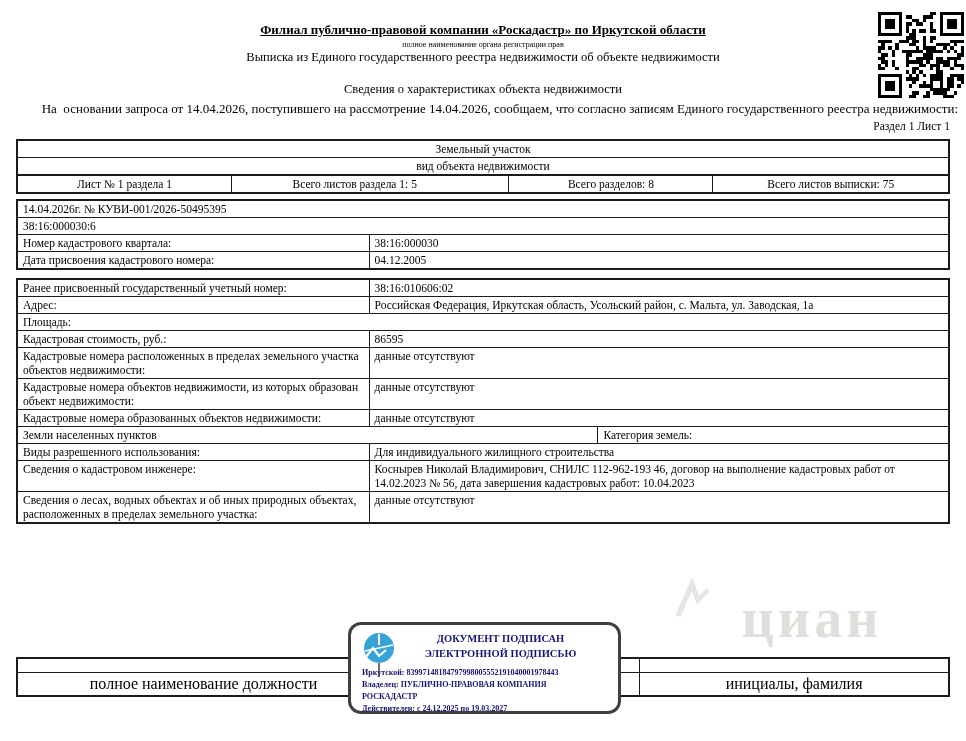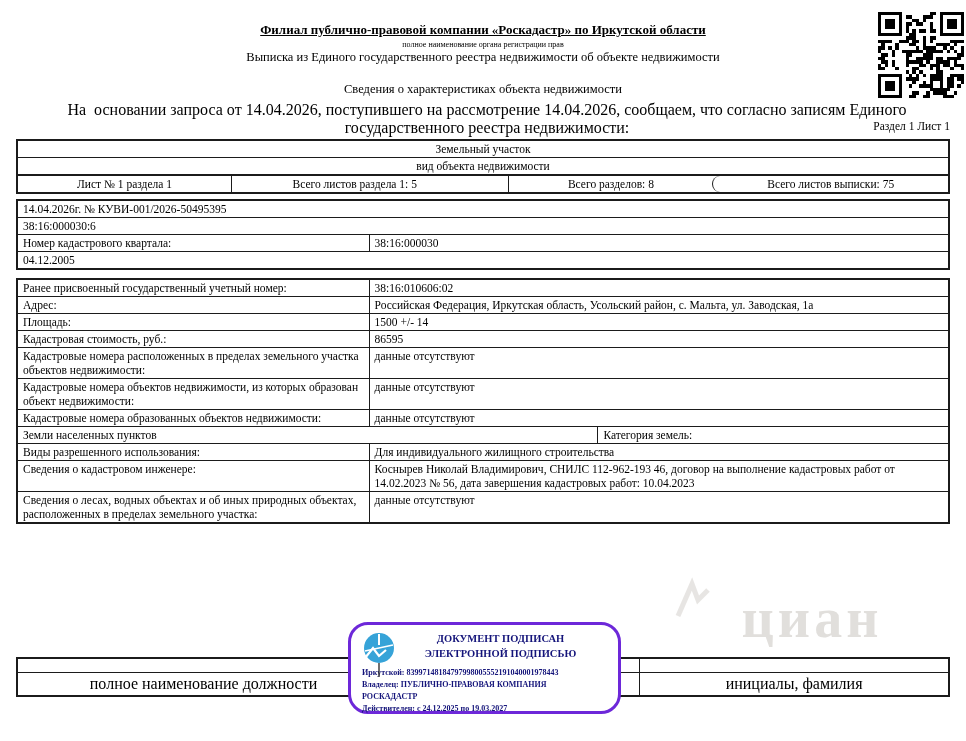--- a/index.html
+++ b/index.html
@@ -4,53 +4,53 @@
 <style>
   html,body{margin:0;padding:0;background:#fff;}
   .page{position:relative;width:966px;height:741px;background:#ffffff;overflow:hidden;
         font-family:"Liberation Serif",serif;color:#000;}
   
   .hdr{position:absolute;left:0;width:100%;text-align:center;}
   .org-name{top:22px;font-size:13px;font-weight:bold;text-decoration:underline;}
   .org-caption{top:40px;font-size:8px;}
   .doc-title{top:50px;font-size:12.5px;}
   .section-title{top:82px;font-size:12.5px;}
-  .request-line{position:absolute;top:101px;left:16px;right:8px;font-size:16px;
-                text-align:center;white-space:pre-wrap;}
+  .request-line{position:absolute;top:101px;left:16px;right:8px;font-size:13px;
+                text-align:right;white-space:pre-wrap;}
   .sheet-label{position:absolute;top:120px;right:16px;font-size:11.5px;}
   
   .tbl{position:absolute;left:16px;right:16px;border:2px solid #1b1b1b;box-sizing:border-box;background:transparent;}
   .trow{display:flex;border-top:1px solid #1b1b1b;}
   .trow:first-child{border-top:none;}
   .tc{box-sizing:border-box;padding:1px 5px;font-size:11.5px;line-height:1.22;min-height:15px;}
   .tc + .tc{border-left:1px solid #1b1b1b;}
   .tc.center{text-align:center;width:100%;}
   .lab{width:37.7%;}
   .val{width:62.3%;}
   .t-object{top:139px;}
   .t-sheets{top:174px;}
   .t-sheets .tc{text-align:center;}
-  .s0{width:23.7%;} .s1{width:27.4%;} .s2{width:22.7%;margin-left:31px;} .s3{width:26.2%;border-radius:8px;}
+  .s0{width:23.7%;} .s1{width:27.4%;} .s2{width:22.7%;margin-left:31px;} .s3{width:26.2%;}
   .t-request{top:199px;}
   .t-details{top:278px;}
   
   .t-footer{top:657px;z-index:2;}
   .f0{width:39.9%;} .f1{width:26.9%;} .f2{width:33.2%;}
   .t-footer .tc{min-height:13px;text-align:center;font-size:16px;}
   
   .qr{position:absolute;top:12px;left:878px;width:86px;height:86px;}
   
   .watermark{position:absolute;top:572px;left:662px;width:300px;height:92px;z-index:0;
              color:rgba(176,170,162,0.38);font-family:Liberation Serif, serif;
              font-weight:bold;font-size:56px;letter-spacing:4px;line-height:92px;
              text-align:center;user-select:none;}
   .watermark svg{position:absolute;left:-4px;top:-6px;opacity:0.5;}
   
   .stamp{position:absolute;left:348px;top:622px;width:273px;height:92px;z-index:5;
-         background:#ffffff;border:3px solid #6d28d9;border-radius:20px;
+         background:#ffffff;border:3px solid #404040;border-radius:13px;
          box-sizing:border-box;color:#14147a;}
   .stamp-logo{position:absolute;left:11px;top:7px;}
   .stamp-title{margin:6px 4px 0 36px;text-align:center;font-weight:bold;font-size:10.5px;line-height:15px;}
   .stamp-det{margin:1px 4px 0 11px;font-size:8px;line-height:11px;font-weight:bold;}
   .stamp-det.first{margin-top:6px;}
 </style>
 </head>
 <body>
 
 <div class="page">
@@ -397,36 +397,36 @@
       <div class="tc" style="width:100%;">14.04.2026г. № КУВИ-001/2026-50495395</div>
     </div>
     <div class="trow">
       <div class="tc val">38:16:000030:6</div>
     </div>
     <div class="trow">
       <div class="tc lab">Номер кадастрового квартала:</div>
       <div class="tc val">38:16:000030</div>
     </div>
     <div class="trow">
+      <div class="tc lab">Дата присвоения кадастрового номера:</div>
       <div class="tc val">04.12.2005</div>
     </div>
   </div>
 
   <div class="tbl t-details">
     <div class="trow">
       <div class="tc lab">Ранее присвоенный государственный учетный номер:</div>
       <div class="tc val">38:16:010606:02</div>
     </div>
     <div class="trow">
       <div class="tc lab">Адрес:</div>
       <div class="tc val">Российская Федерация, Иркутская область, Усольский район, с. Мальта, ул. Заводская, 1а</div>
     </div>
     <div class="trow">
       <div class="tc lab">Площадь:</div>
-      <div class="tc val">1500 +/- 14</div>
     </div>
     <div class="trow">
       <div class="tc lab">Кадастровая стоимость, руб.:</div>
       <div class="tc val">86595</div>
     </div>
     <div class="trow">
       <div class="tc lab">Кадастровые номера расположенных в пределах земельного участка объектов недвижимости:</div>
       <div class="tc val">данные отсутствуют</div>
     </div>
     <div class="trow">

